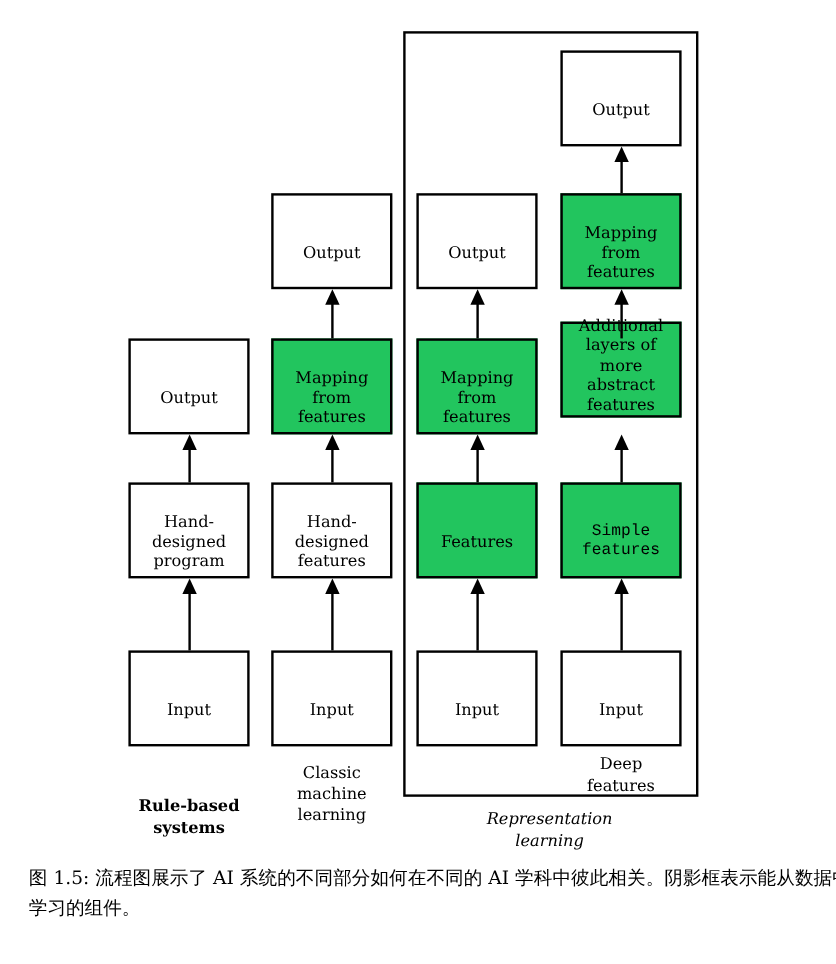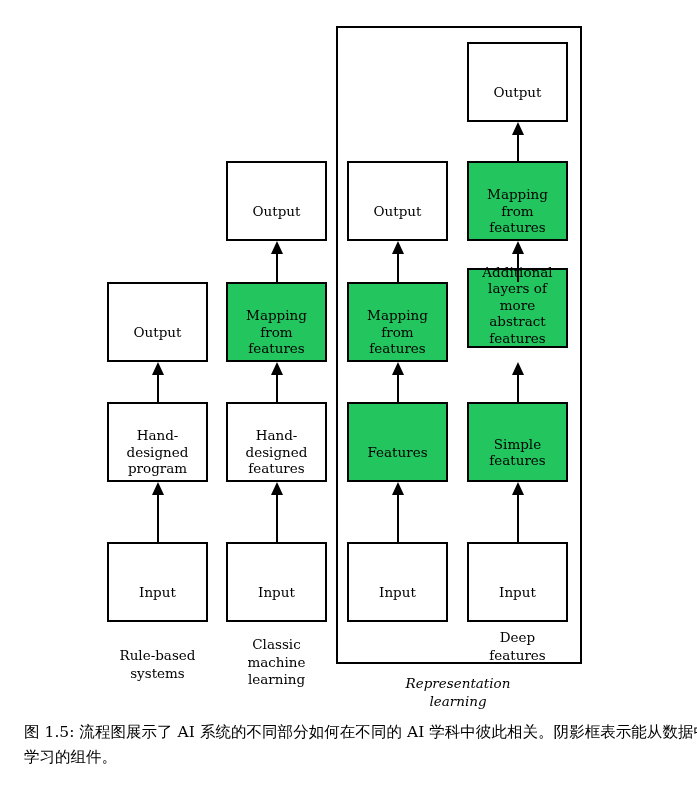--- a/index.html
+++ b/index.html
@@ -125,21 +125,21 @@
   <div class="node shaded" style="left:467px; top:161px;">
     <span class="lbl">Mapping from
 features</span>
   </div>
   <div class="node shaded" style="left:467px; top:268px;align-items:flex-end;">
     <span class="lbl">Additional
 layers of more
 abstract
 features</span>
   </div>
-  <div class="node shaded" style="left:467px; top:402px;">
+  <div class="node shaded" style="left:467px; top:402px;font-family:Liberation Mono, monospace;">
     <span class="lbl">Simple
 features</span>
   </div>
   <div class="node" style="left:467px; top:542px;">
     <span class="lbl">Input</span>
   </div>
 
   <div class="arrow" style="left:151px; top:482px; height:60px;">
     <div class="head"></div>
       <div class="shaft"></div>
@@ -185,21 +185,21 @@
   </div>
   <div class="arrow" style="left:511px; top:241px; height:41px;">
     <div class="head"></div>
       <div class="shaft"></div>
   </div>
   <div class="arrow" style="left:511px; top:122px; height:39px;">
     <div class="head"></div>
       <div class="shaft"></div>
   </div>
 
-  <div class="col-label" style="left:107px; top:647px; width:101px;">Rule-based
+  <div class="col-label" style="left:107px; top:664px; width:101px;font-weight:bold;">Rule-based
 systems</div>
   <div class="col-label" style="left:226px; top:636px; width:101px;">Classic
 machine
 learning</div>
   <div class="col-label" style="left:467px; top:629px; width:101px;">Deep
 features</div>
   <div class="col-label" style="left:397px; top:675px; width:122px;font-style:italic;">Representation
 learning</div>
 
   <div class="caption">图 1.5: 流程图展示了 AI 系统的不同部分如何在不同的 AI 学科中彼此相关。阴影框表示能从数据中学习的组件。</div>

